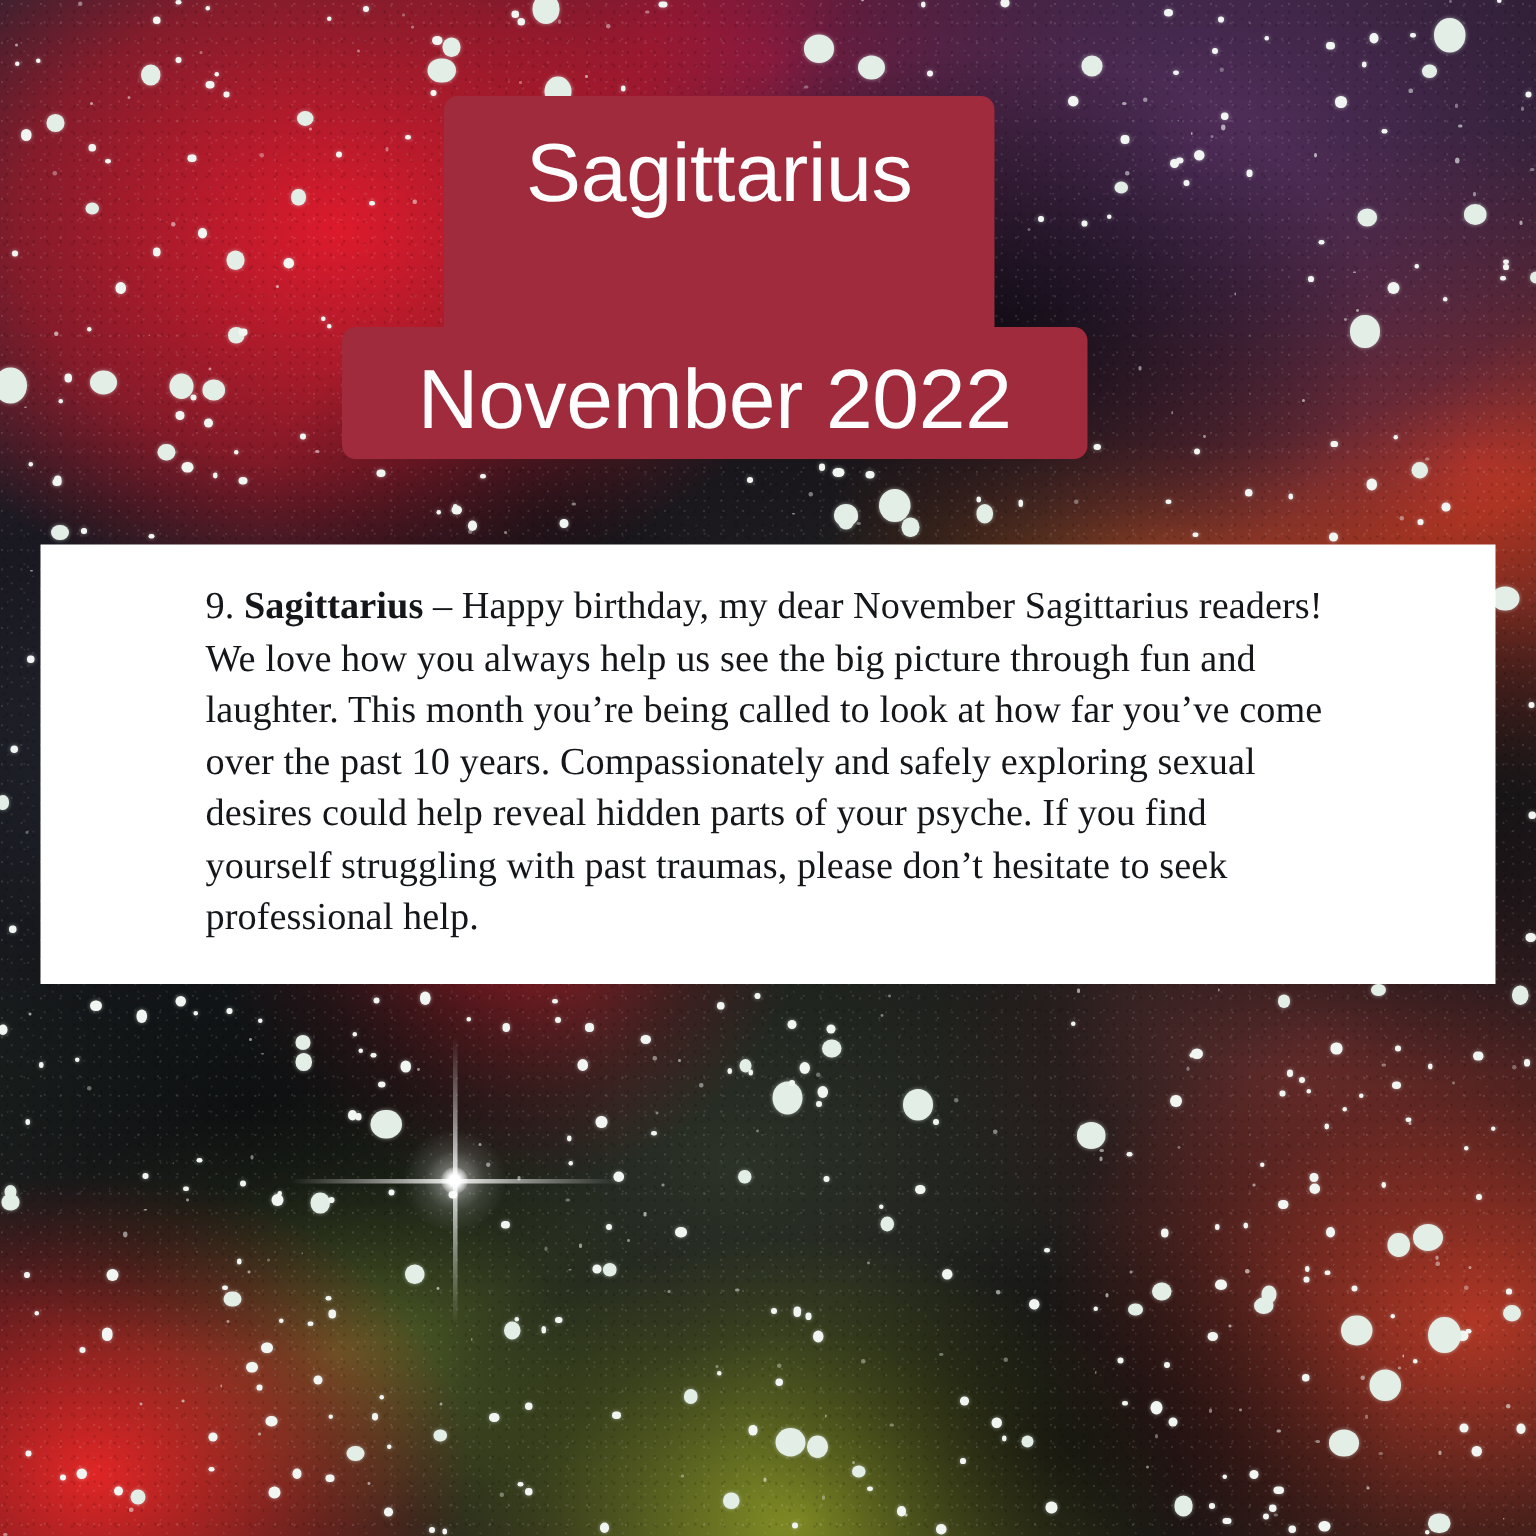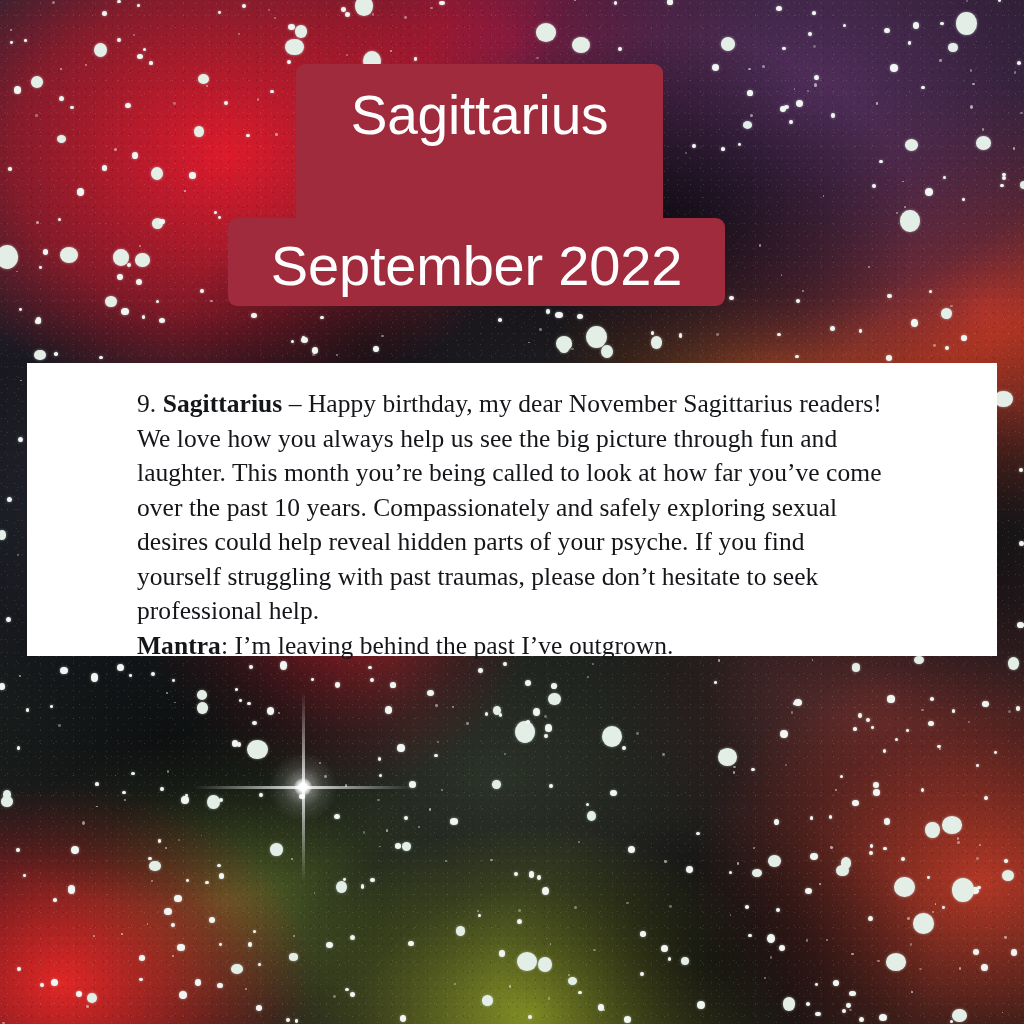--- a/index.html
+++ b/index.html
@@ -706,23 +706,22 @@
     <div class="ray-h"></div>
     <div class="ray-v"></div>
     <div class="core"></div>
   </div>
 
   <div id="title-block-upper">
     <div class="title-line" id="title-line-1">Sagittarius</div>
   </div>
 
   <div id="title-block-lower">
-    <div class="title-line" id="title-line-3">September 2022</div>
+    <div class="title-line" id="title-line-3">November 2022</div>
   </div>
 
   <div id="horoscope-card">
     <div id="horoscope-body">
       <span>9.</span><span> </span><b>Sagittarius</b><span> – </span><span>Happy birthday, my dear November Sagittarius readers! We love how you always help us see the big picture through fun and laughter. This month you’re being called to look at how far you’ve come over the past 10 years. Compassionately and safely exploring sexual desires could help reveal hidden parts of your psyche. If you find yourself struggling with past traumas, please don’t hesitate to seek professional help.</span>
-      <span id="mantra-line"><b>Mantra</b><span>: </span><span>I’m leaving behind the past I’ve outgrown.</span></span>
     </div>
   </div>
 
 </div>
 
 </body></html>

